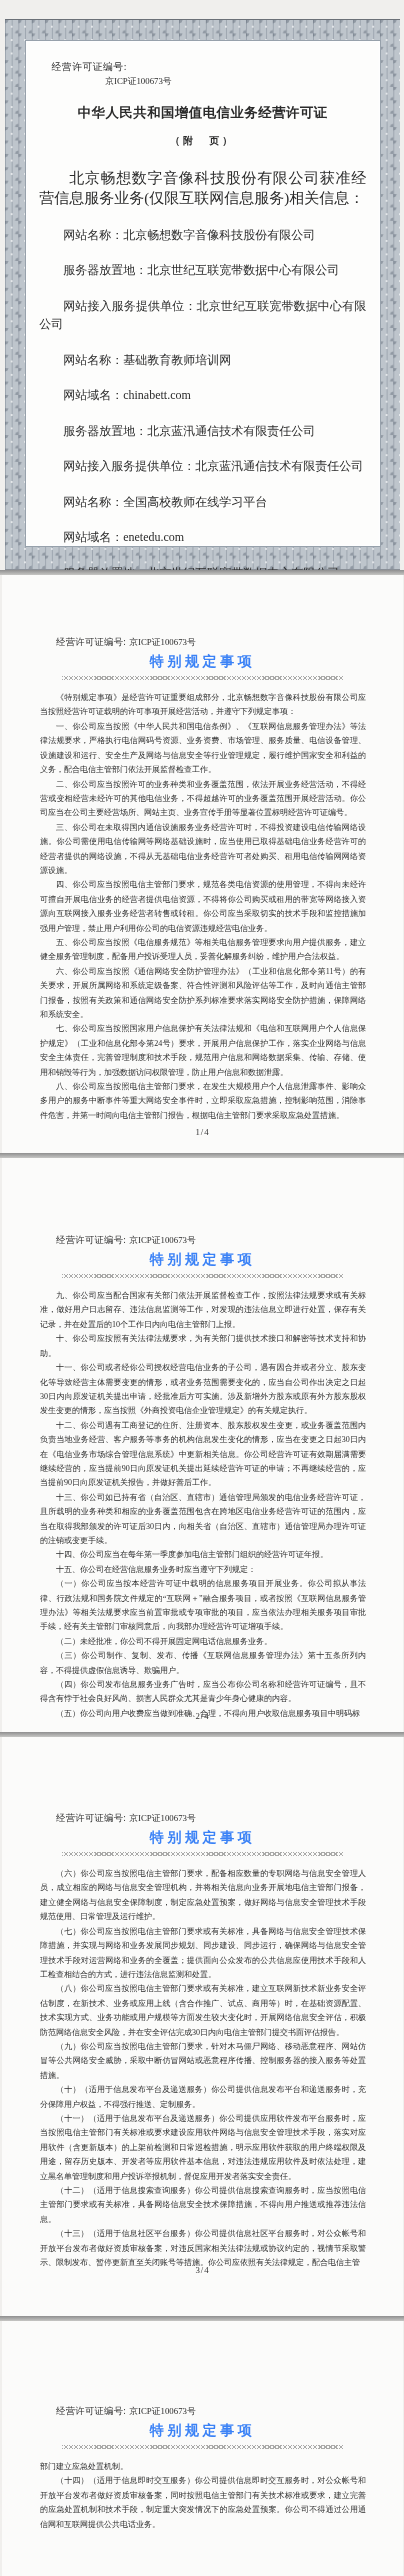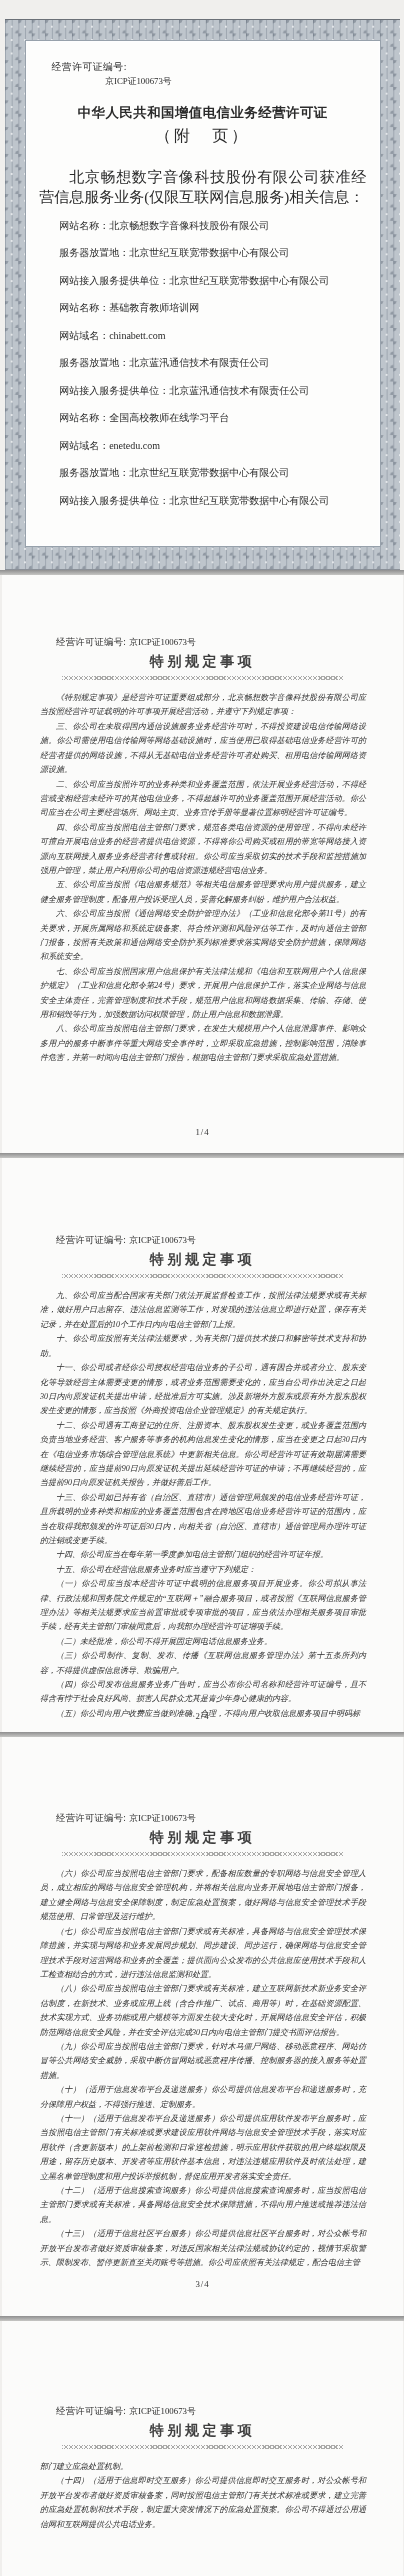--- a/index.html
+++ b/index.html
@@ -26,47 +26,47 @@
     border-top:1px solid #6b7077;border-bottom:0.5px solid #8a9098;
   }
   .cert-inner{
     position:absolute;inset:21.6px 19.6px 23px 19.6px;background:#fdfdfc;
     border:0.5px solid #97a1ab;box-shadow:0 0 0 1.5px rgba(255,255,255,.5) inset;
     padding:19.6px 13.4px 0 13.4px;box-sizing:border-box;
   }
   .cert-licenseno-label{margin-left:12.4px;font-size:9.8px;letter-spacing:0.5px;}
   .cert-licenseno-value{margin-left:66px;margin-top:2.1px;font-size:8.8px;}
   .cert-title{text-align:center;margin-top:16px;font-size:13.4px;font-weight:bold;letter-spacing:0.5px;}
-  .cert-subtitle{text-align:center;margin-top:4px;font-size:16px;font-weight:normal;letter-spacing:3.1px;}
+  .cert-subtitle{text-align:center;margin-top:12px;font-size:10px;font-weight:bold;letter-spacing:3.1px;}
   .cert-intro{margin-top:21.6px;font-size:15px;line-height:19.6px;text-indent:2em;text-align:justify;}
-  .entry{font-size:10px;line-height:18.5px;margin-top:9px;text-indent:2em;text-align:justify;}
+  .entry{font-size:12px;line-height:18.5px;margin-top:17px;text-indent:2em;text-align:justify;}
 
   
   .prov{left:2.1px;width:401px;}
   .prov-header{padding-left:54px;font-size:9.3px;letter-spacing:0.3px;}
   .prov-header .no{font-size:8.8px;margin-left:3.1px;letter-spacing:0;}
-  .prov-title{text-align:center;font-size:14px;font-weight:bold;letter-spacing:3.6px;margin-top:4.1px;color:#404040;}
+  .prov-title{text-align:center;font-size:14px;font-weight:bold;letter-spacing:3.6px;margin-top:4.1px;color:#3b82f6;}
   .zigzag{
     width:281px;height:4.1px;margin:4.6px auto 0 auto;opacity:.75;
     background:
       repeating-linear-gradient(135deg,#8f8f8f 0 1px,transparent 1px 3.6px),
       repeating-linear-gradient(45deg,#8f8f8f 0 1px,transparent 1px 3.6px);
   }
   .zigzag.dashed{box-shadow:0 5.2px 0 -4.6px #cfcfcd;}
-  .prov-body{padding:11.3px 37px 0 38px;font-size:8px;line-height:14.4px;font-style:italic;}
+  .prov-body{padding:11.3px 37px 0 38px;font-size:8px;line-height:14.4px;}
   .prov-body p{margin:0;text-indent:2em;text-align:justify;}
   .prov-body p.no-indent{text-indent:0;}
   .page-no{position:absolute;left:0;width:100%;text-align:center;font-size:8.8px;letter-spacing:1px;color:#333;}
 
   #prov1{top:575px;height:578px;padding-top:61px;}
   #prov1 .page-no{bottom:16px;margin-top:20px;}
   #prov2{top:1158px;height:574px;padding-top:76px;}
   #prov2 .page-no{bottom:11px;}
   #prov3{top:1737px;height:579px;padding-top:75px;}
-  #prov3 .page-no{bottom:27px;}
+  #prov3 .page-no{bottom:41px;}
   #prov4{top:2321px;height:552px;padding-top:84px;}
 
   #sep1{top:570px;height:5.2px;}
   #sep2{top:1153px;height:4.6px;}
   #sep3{top:1732px;height:4.6px;}
   #sep4{top:2316px;height:5.2px;}
 </style>
 </head>
 <body>
 
@@ -95,22 +95,23 @@
 <div class="separator" id="sep1"></div>
 
 <div class="page prov" id="prov1">
   <div class="prov-header">
     <span>经营许可证编号:</span><span class="no">京ICP证100673号</span>
   </div>
   <div class="prov-title">特别规定事项</div>
   <div class="zigzag"></div>
   <div class="prov-body">
     <p>《特别规定事项》是经营许可证重要组成部分，北京畅想数字音像科技股份有限公司应当按照经营许可证载明的许可事项开展经营活动，并遵守下列规定事项：</p>
+    <p>一、你公司应当按照《中华人民共和国电信条例》、《互联网信息服务管理办法》等法律法规要求，严格执行电信网码号资源、业务资费、市场管理、服务质量、电信设备管理、设施建设和运行、安全生产及网络与信息安全等行业管理规定，履行维护国家安全和利益的义务，配合电信主管部门依法开展监督检查工作。</p>
+    <p>二、你公司应当按照许可的业务种类和业务覆盖范围，依法开展业务经营活动，不得经营或变相经营未经许可的其他电信业务，不得超越许可的业务覆盖范围开展经营活动。你公司应当在公司主要经营场所、网站主页、业务宣传手册等显著位置标明经营许可证编号。</p>
     <p>三、你公司在未取得国内通信设施服务业务经营许可时，不得投资建设电信传输网络设施。你公司需使用电信传输网等网络基础设施时，应当使用已取得基础电信业务经营许可的经营者提供的网络设施，不得从无基础电信业务经营许可者处购买、租用电信传输网网络资源设施。</p>
-    <p>二、你公司应当按照许可的业务种类和业务覆盖范围，依法开展业务经营活动，不得经营或变相经营未经许可的其他电信业务，不得超越许可的业务覆盖范围开展经营活动。你公司应当在公司主要经营场所、网站主页、业务宣传手册等显著位置标明经营许可证编号。</p>
     <p>四、你公司应当按照电信主管部门要求，规范各类电信资源的使用管理，不得向未经许可擅自开展电信业务的经营者提供电信资源，不得将你公司购买或租用的带宽等网络接入资源向互联网接入服务业务经营者转售或转租。你公司应当采取切实的技术手段和监控措施加强用户管理，禁止用户利用你公司的电信资源违规经营电信业务。</p>
     <p>五、你公司应当按照《电信服务规范》等相关电信服务管理要求向用户提供服务，建立健全服务管理制度，配备用户投诉受理人员，妥善化解服务纠纷，维护用户合法权益。</p>
     <p>六、你公司应当按照《通信网络安全防护管理办法》（工业和信息化部令第11号）的有关要求，开展所属网络和系统定级备案、符合性评测和风险评估等工作，及时向通信主管部门报备，按照有关政策和通信网络安全防护系列标准要求落实网络安全防护措施，保障网络和系统安全。</p>
     <p>七、你公司应当按照国家用户信息保护有关法律法规和《电信和互联网用户个人信息保护规定》（工业和信息化部令第24号）要求，开展用户信息保护工作，落实企业网络与信息安全主体责任，完善管理制度和技术手段，规范用户信息和网络数据采集、传输、存储、使用和销毁等行为，加强数据访问权限管理，防止用户信息和数据泄露。</p>
     <p>八、你公司应当按照电信主管部门要求，在发生大规模用户个人信息泄露事件、影响众多用户的服务中断事件等重大网络安全事件时，立即采取应急措施，控制影响范围，消除事件危害，并第一时间向电信主管部门报告，根据电信主管部门要求采取应急处置措施。</p>
   </div>
   <div class="page-no">1/4</div>
 </div>
 
 <div class="separator" id="sep2"></div>

